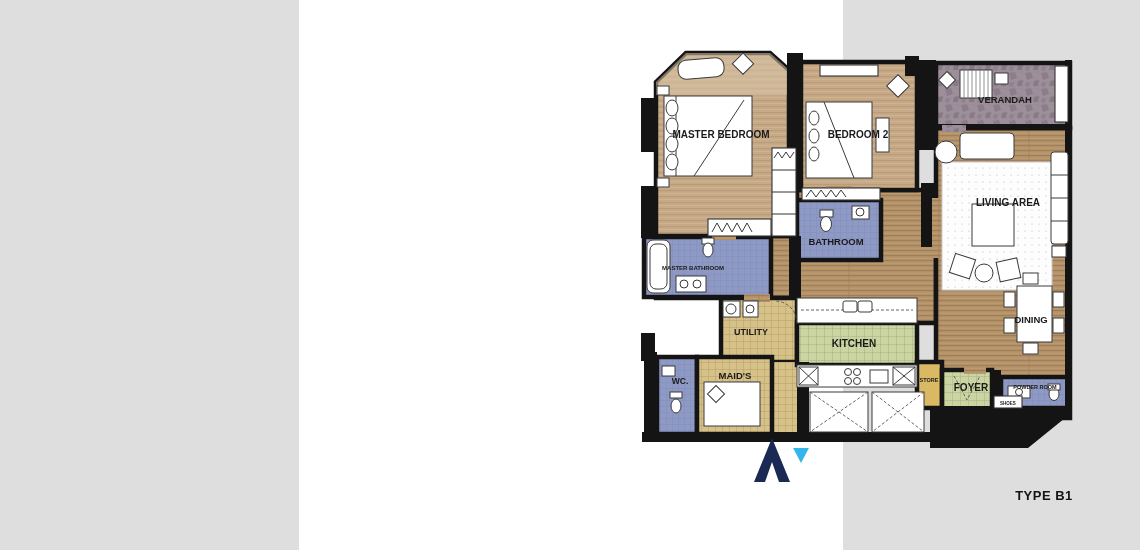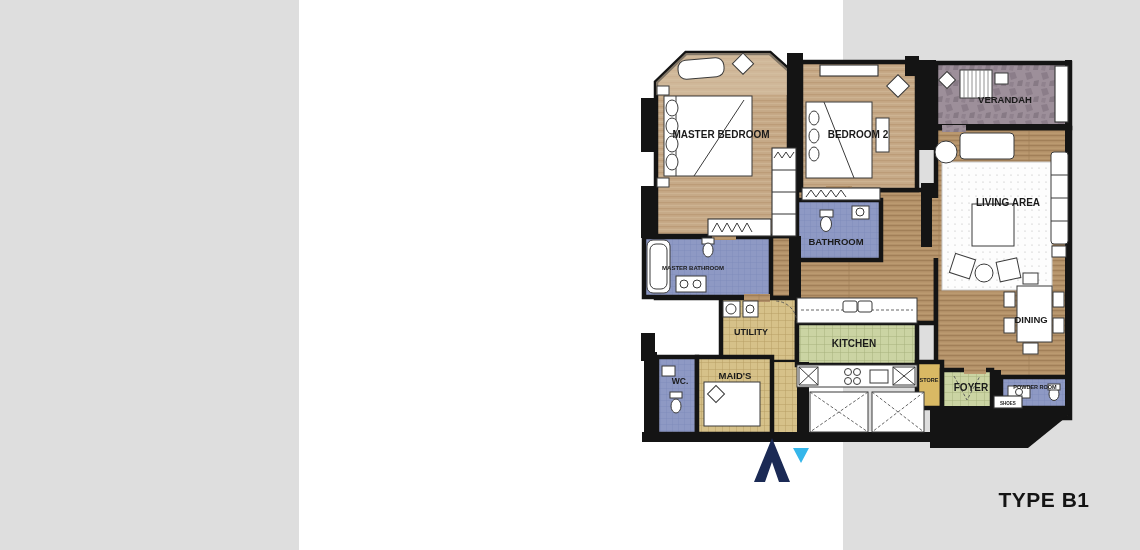--- a/index.html
+++ b/index.html
@@ -2,21 +2,21 @@
 <html><head>
 <meta charset="utf-8">
 <style>
   html,body{margin:0;padding:0;}
   .stage{position:relative;width:1140px;height:550px;background:#dedede;overflow:hidden;
          font-family:"Liberation Sans",sans-serif;}
   .panel{position:absolute;left:299px;top:0;width:544px;height:550px;background:#ffffff;}
   .plan-svg{position:absolute;left:325px;top:40px;width:470px;height:415px;}
   .logo-svg{position:absolute;left:452px;top:436px;width:62px;height:50px;}
   .type-label{position:absolute;left:685px;top:488px;width:120px;text-align:center;
-              font-size:21px;font-weight:700;color:#141414;letter-spacing:0.5px;}
+              font-size:13px;font-weight:700;color:#141414;letter-spacing:0.5px;}
   .lbl{fill:#1a1a1a;font-weight:700;text-anchor:middle;font-family:"Liberation Sans",sans-serif;}
   .wallstroke{stroke:#141414;stroke-width:4.5;stroke-linejoin:miter;}
   .thinstroke{stroke:#141414;stroke-width:3;}
   .furn{fill:#ffffff;stroke:#3a3a3a;stroke-width:1;}
   .furnln{fill:none;stroke:#3a3a3a;stroke-width:1;}
   .dash{fill:none;stroke:#555555;stroke-width:0.9;stroke-dasharray:3,2;}
   .closet{fill:#ffffff;stroke:#333333;stroke-width:1.1;}
 </style>
 </head>
 <body>

